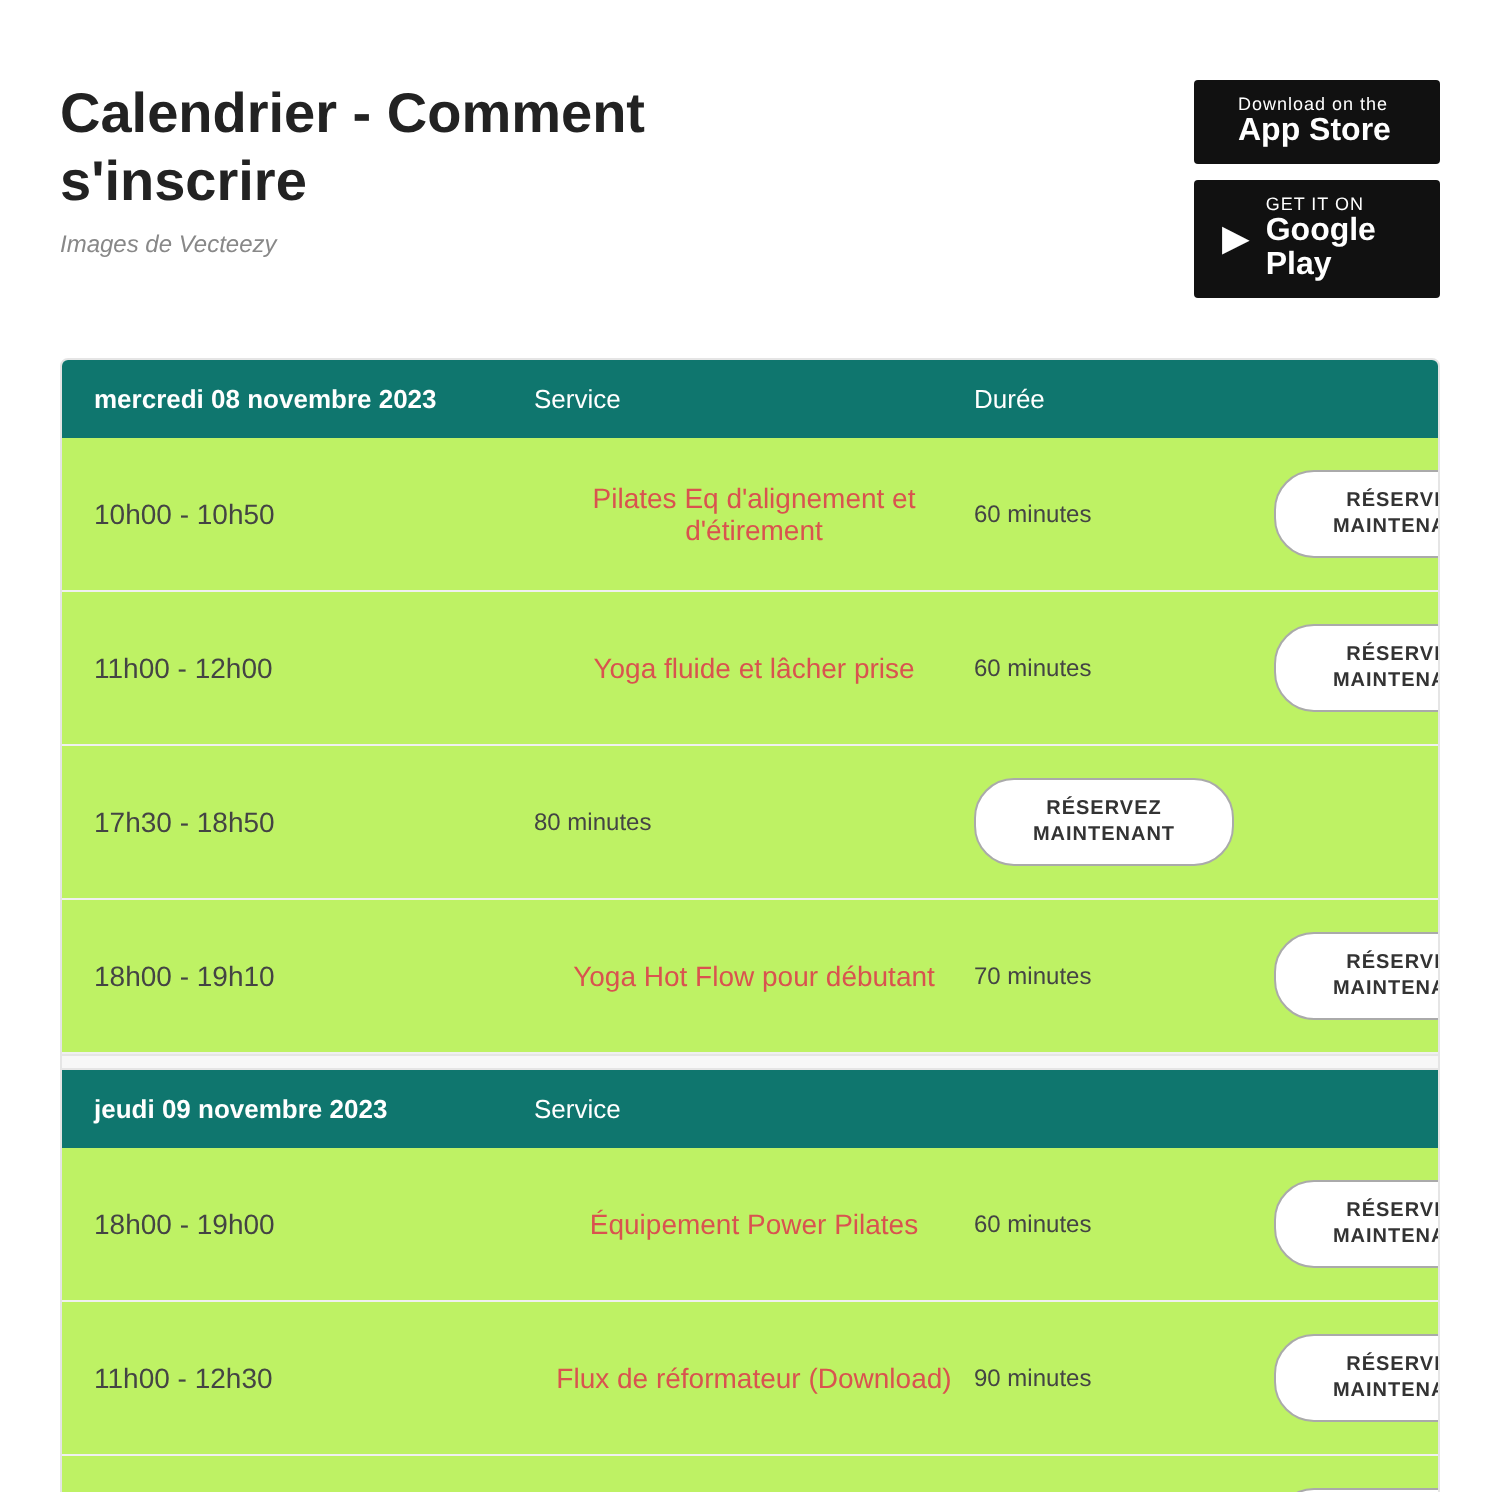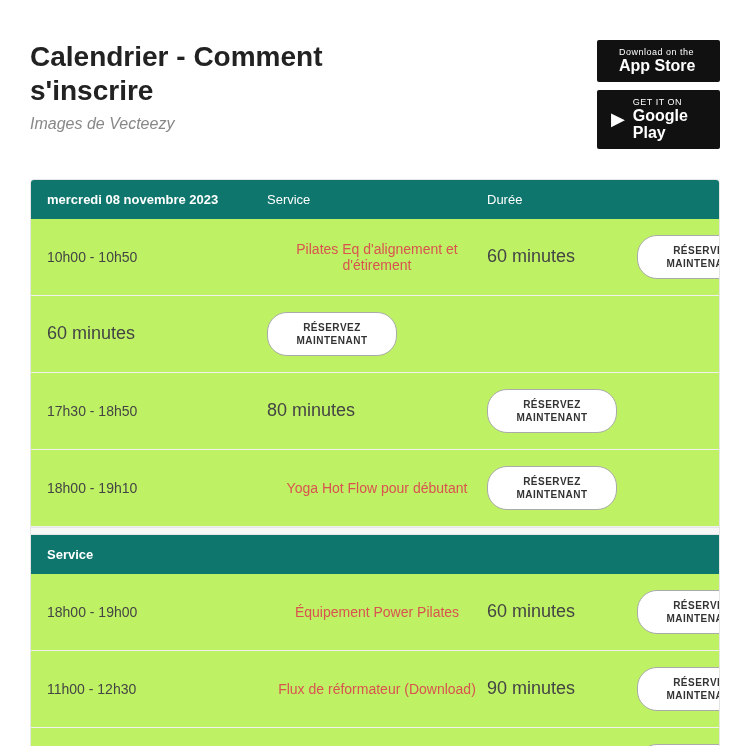--- a/index.html
+++ b/index.html
@@ -17,21 +17,21 @@
       justify-content: space-between;
       margin-bottom: 10px;
     }
     .header-left h1 {
       font-size: 28px;
       font-weight: 700;
       line-height: 1.2;
       color: #222;
     }
     .header-left .subtitle {
-      font-size: 16px;
+      font-size: 12px;
       color: #888;
       margin-top: 8px;
       font-style: italic;
     }
     .header-right {
       display: flex;
       flex-direction: column;
       gap: 8px;
       align-items: flex-end;
     }
@@ -103,21 +103,21 @@
       color: #444;
       font-weight: 500;
     }
     .data-row .service-name {
       font-size: 14px;
       color: #d9534f;
       font-weight: 500;
       text-align: center;
     }
     .data-row .duration {
-      font-size: 18px;
+      font-size: 12px;
       color: #444;
     }
     .reserve-btn {
       border: 1.5px solid #aaa;
       border-radius: 20px;
       padding: 8px 12px;
       background: #fff;
       font-size: 10px;
       font-weight: 700;
       letter-spacing: 0.5px;
@@ -179,44 +179,48 @@
     <div class="data-row">
         <div class="time">10h00 - 10h50</div>
         <div class="service-name">Pilates Eq d'alignement et d'étirement</div>
         <div class="duration">60 minutes</div>
         <div>
           <button class="reserve-btn">RÉSERVEZ
 MAINTENANT</button>
         </div>
       </div>
     <div class="data-row">
+        <div class="time">11h00 - 12h00</div>
+        <div class="service-name">Yoga fluide et lâcher prise</div>
         <div class="duration">60 minutes</div>
         <div>
           <button class="reserve-btn">RÉSERVEZ
 MAINTENANT</button>
         </div>
       </div>
     <div class="data-row">
         <div class="time">17h30 - 18h50</div>
         <div class="duration">80 minutes</div>
         <div>
           <button class="reserve-btn">RÉSERVEZ
 MAINTENANT</button>
         </div>
       </div>
     <div class="data-row">
         <div class="time">18h00 - 19h10</div>
         <div class="service-name">Yoga Hot Flow pour débutant</div>
+        <div class="duration">70 minutes</div>
         <div>
           <button class="reserve-btn">RÉSERVEZ
 MAINTENANT</button>
         </div>
       </div>
     <div class="section-divider"></div>
     <div class="section-header">
+      <div class="col date">jeudi 09 novembre 2023</div>
       <div class="col">Service</div>
       <div class="col"></div>
       <div class="col"></div>
     </div>
     <div class="data-row">
         <div class="time">18h00 - 19h00</div>
         <div class="service-name">Équipement Power Pilates</div>
         <div class="duration">60 minutes</div>
         <div>
           <button class="reserve-btn">RÉSERVEZ

